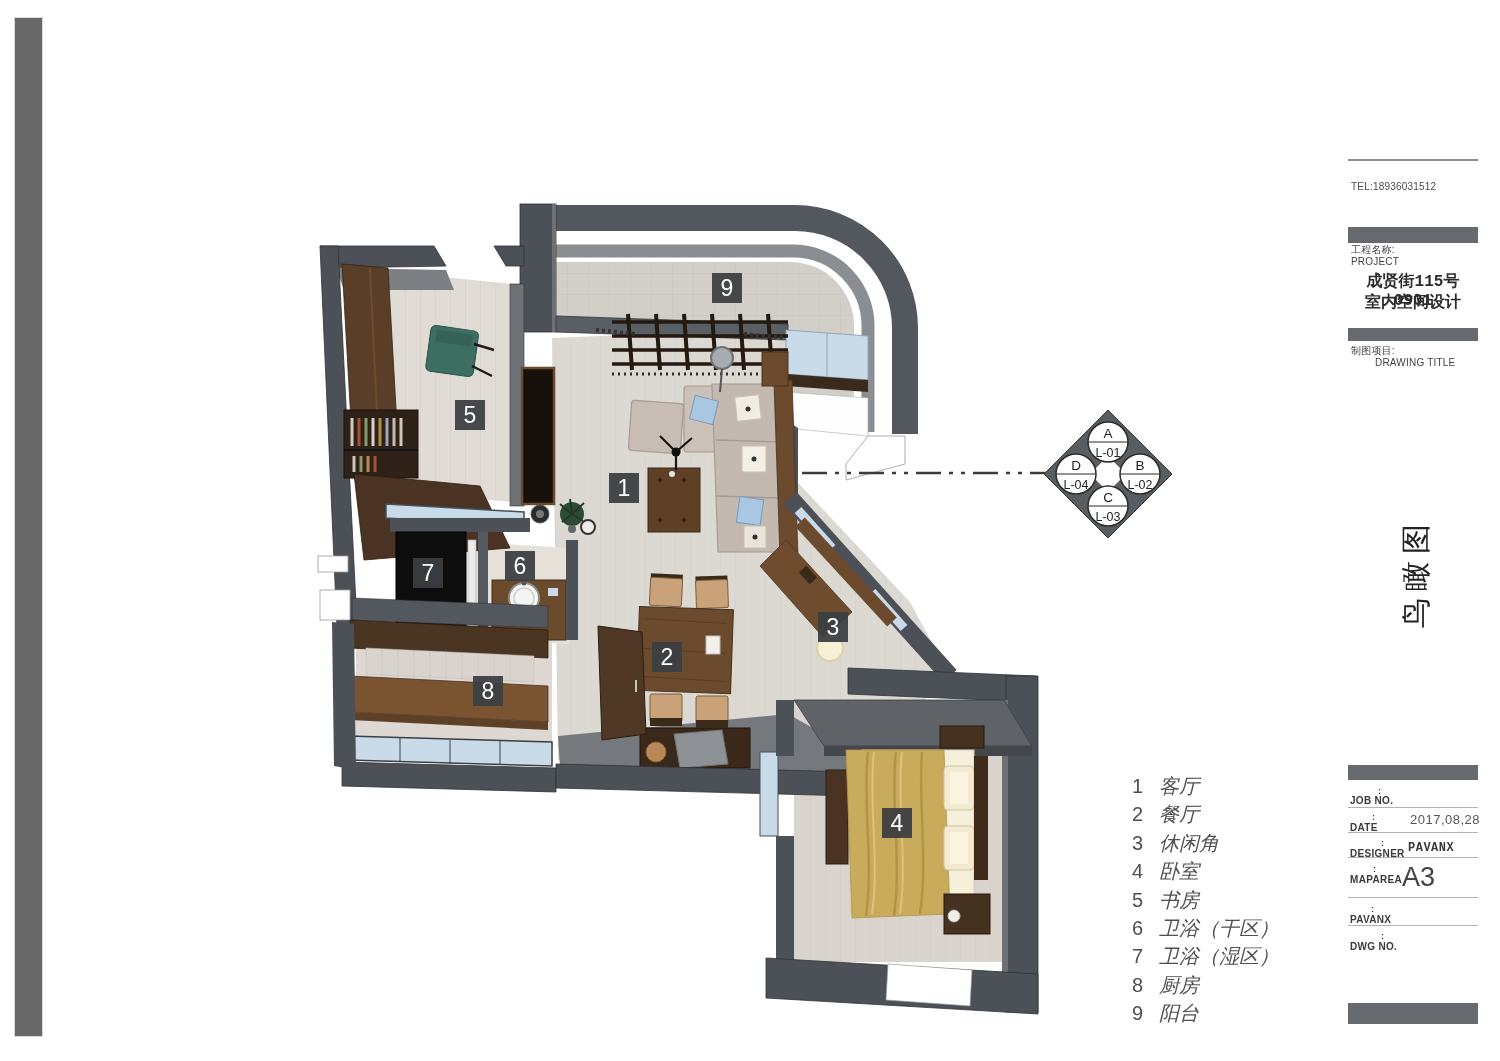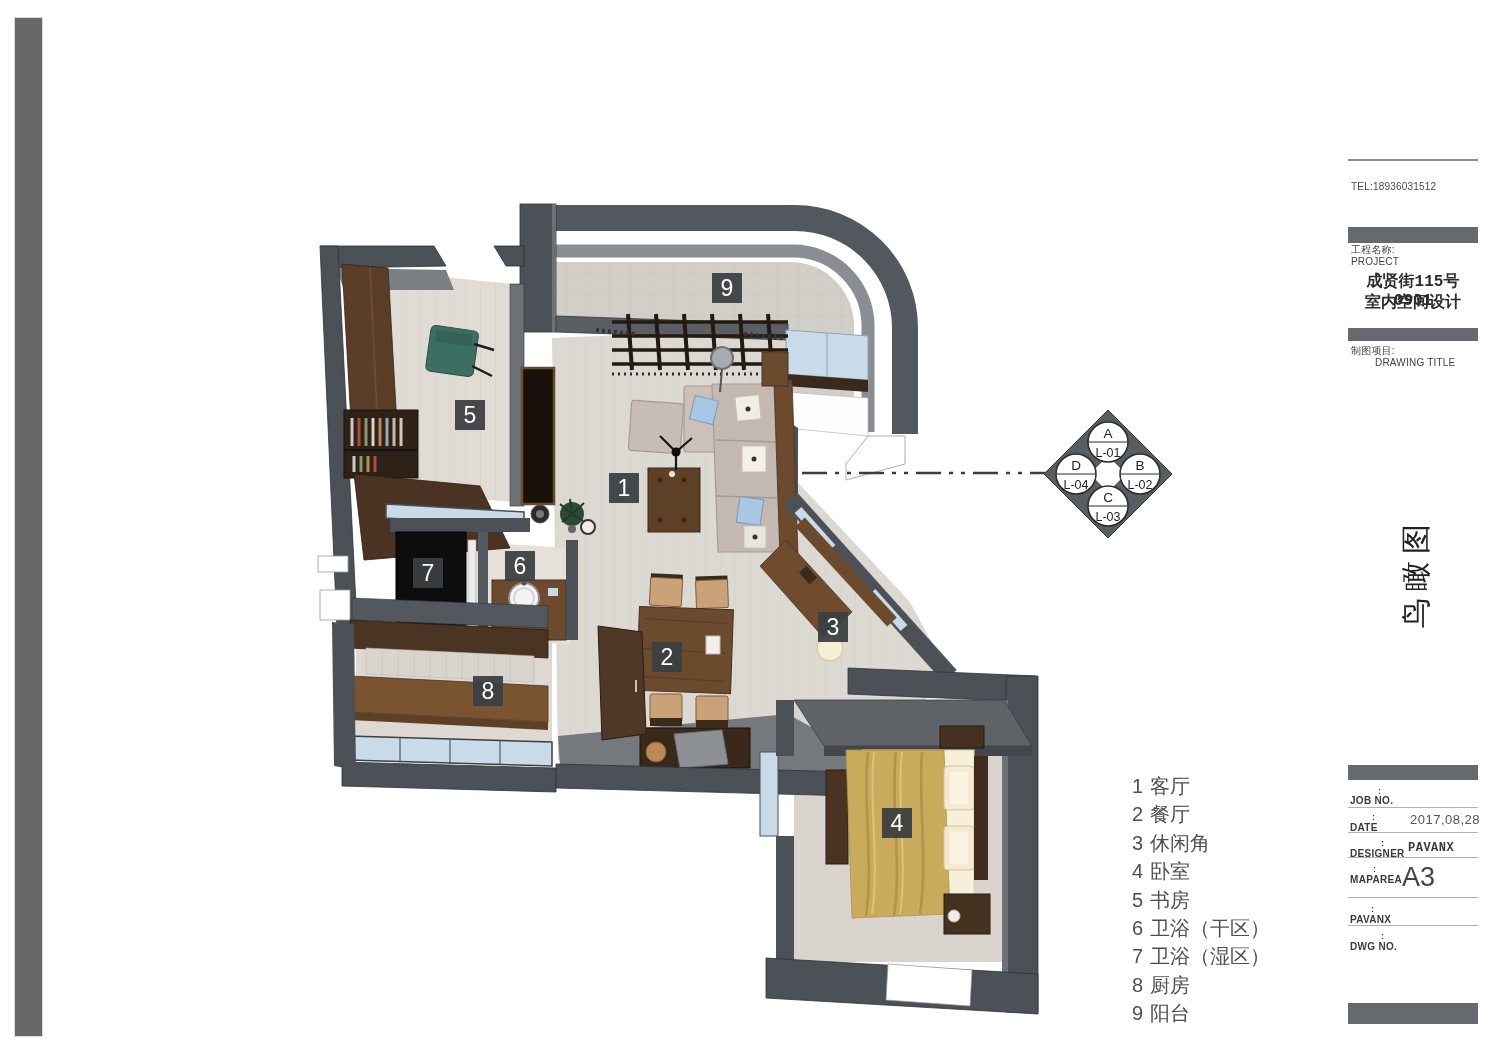--- a/index.html
+++ b/index.html
@@ -26,21 +26,21 @@
   .fld-label{position:absolute;left:1350px;font-size:10px;font-weight:700;color:#3a3a3a;letter-spacing:.3px;}
   .fld-sep{position:absolute;left:1348px;width:130px;height:1px;background:#b3b3b3;}
   .val-date{left:1410px;top:812px;font-size:13px;color:#555;letter-spacing:.5px;}
   .val-designer{left:1408px;top:841px;font-size:12px;font-weight:700;color:#3a3a3a;letter-spacing:.5px;font-family:Liberation Mono, monospace;}
   .val-maparea{left:1402px;top:862px;font-size:27px;color:#444;}
   .dwg-big{left:1344px;top:942px;font-size:56px;color:#2e2e2e;letter-spacing:1px;}
   
   .legend{left:1132px;top:772px;font-size:20px;color:#4f4f4f;}
   .legend .row{display:flex;line-height:28.4px;}
   .legend .num{width:18px;text-align:left;}
-  .legend .nm{}
+  .legend .nm{margin-left:9px;font-style:italic;}
 </style>
 </head>
 <body>
 
 <div class="sheet">
 
   <div class="abs left-bar"></div>
 
   <svg class="abs plan-svg" viewBox="0 0 1500 1061">
     <defs>

